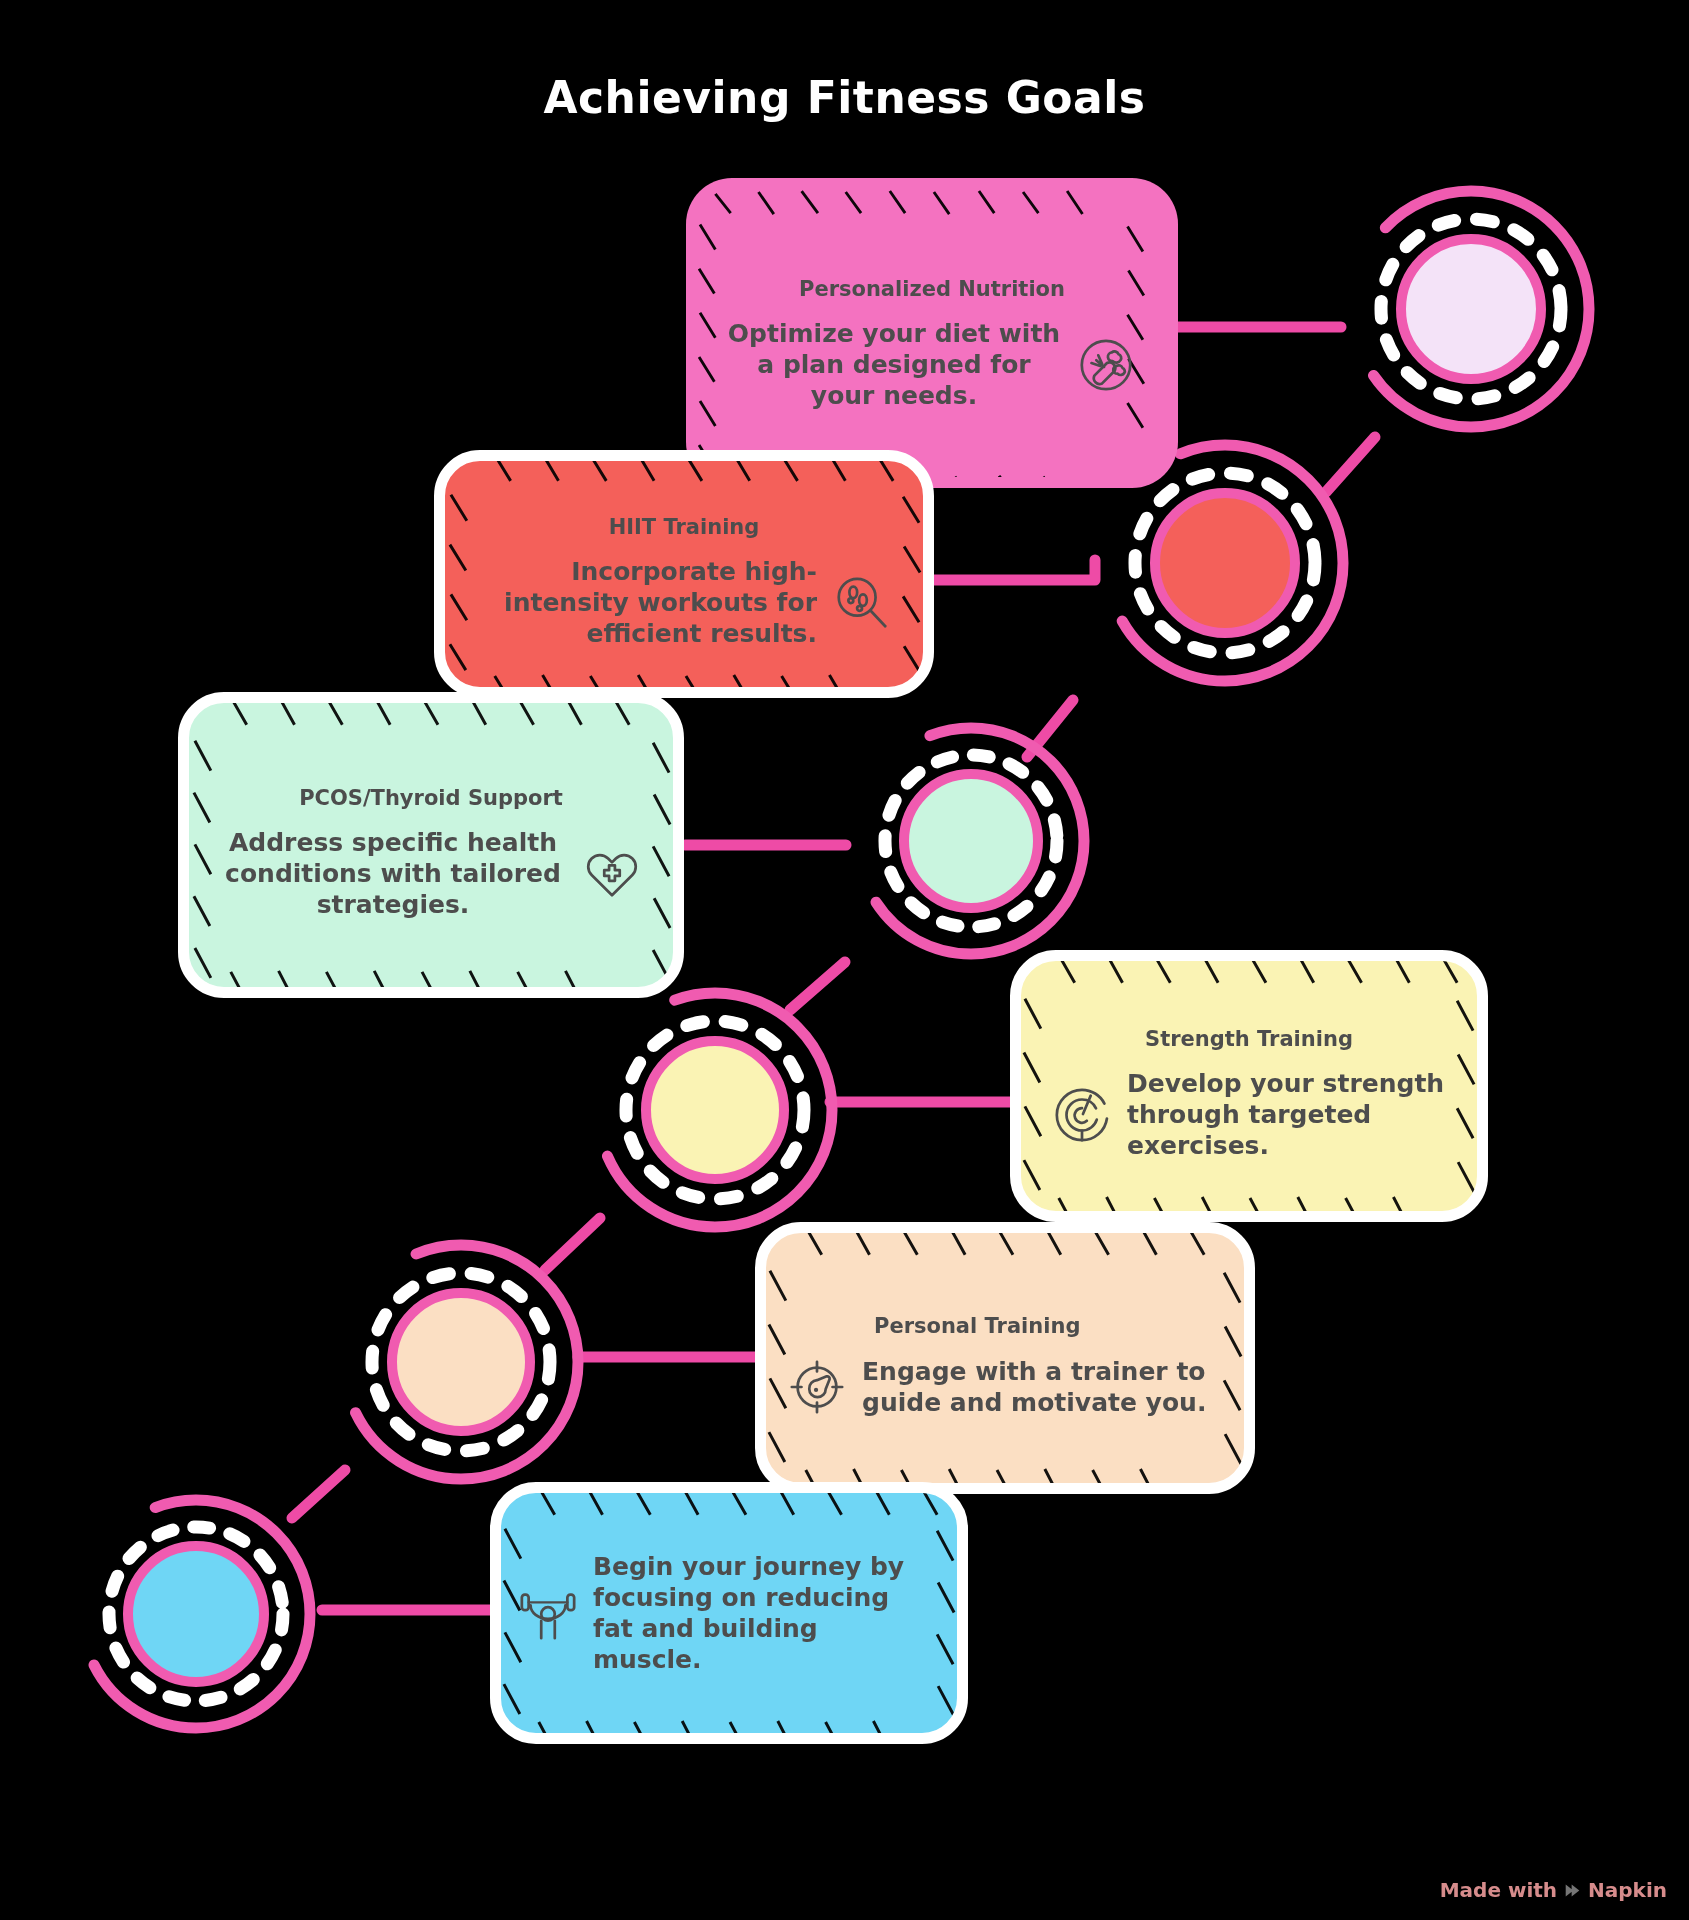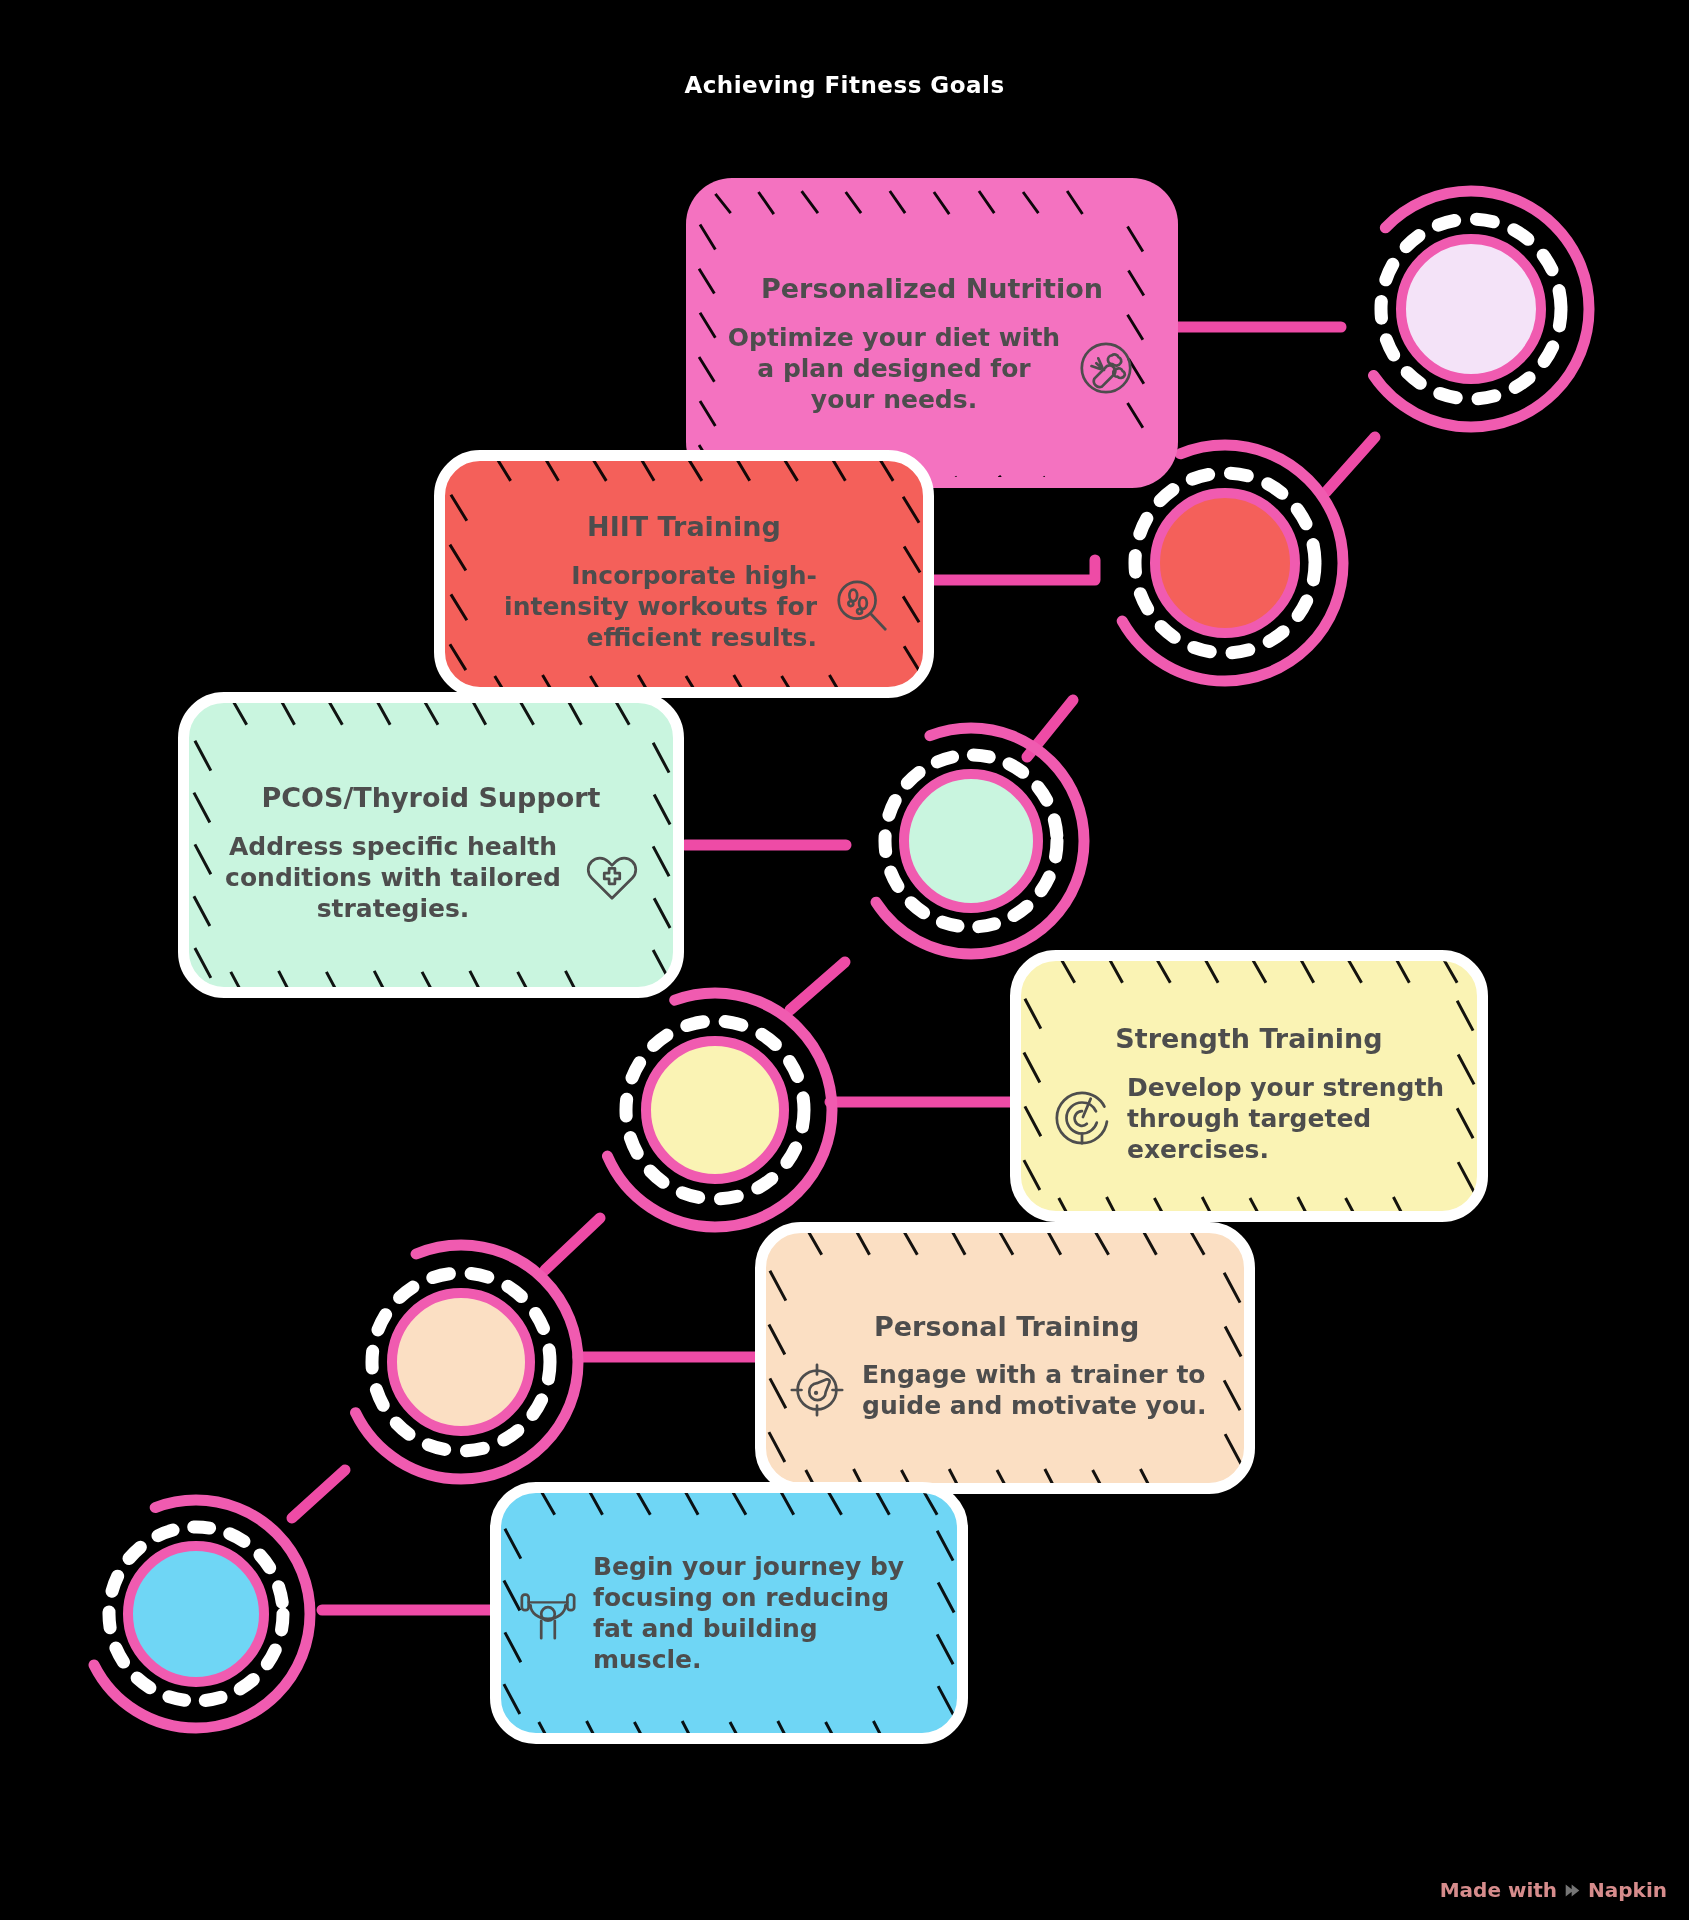--- a/index.html
+++ b/index.html
@@ -2,28 +2,28 @@
 <html><head>
 <meta charset="utf-8">
 <style>
   html,body{margin:0;padding:0;background:#000;}
   body{width:1689px;height:1920px;overflow:hidden;position:relative;
        font-family:"DejaVu Sans","Liberation Sans",sans-serif;}
   #stage{position:absolute;left:0;top:0;width:1689px;height:1920px;background:#000;}
   #svgLayer{position:absolute;left:0;top:0;width:1689px;height:1920px;}
 
   .title{position:absolute;width:100%;text-align:center;top:72px;left:0;
-         color:#ffffff;font-size:23px;font-weight:bold;letter-spacing:.5px;}
+         color:#ffffff;font-size:44px;font-weight:bold;letter-spacing:.5px;}
 
   .card{position:absolute;border-radius:46px;box-sizing:border-box;
         border:11px solid #ffffff;overflow:hidden;}
   .card .inner{position:absolute;inset:0;padding:24px 30px;box-sizing:border-box;
         display:flex;flex-direction:column;justify-content:center;}
   .hatch{position:absolute;inset:-20px;pointer-events:none;}
-  .ctitle{position:relative;color:#4d4d4d;font-size:27px;font-weight:bold;
+  .ctitle{position:relative;color:#4d4d4d;font-size:21px;font-weight:bold;
           line-height:1.22;margin:16px 0 16px 0;}
   .cbodyrow{position:relative;display:flex;align-items:center;gap:14px;}
   .cdesc{color:#4d4d4d;font-size:25px;font-weight:bold;line-height:1.24;flex:1;}
   .cicon{flex:0 0 auto;width:62px;height:62px;}
   .cicon svg{width:62px;height:62px;display:block;}
 
   .ta-r{text-align:right;} .ta-l{text-align:left;} .ta-c{text-align:center;}
 
   .node{position:absolute;}
   .wm{position:absolute;right:22px;bottom:18px;color:#fca5a5;font-size:20px;

